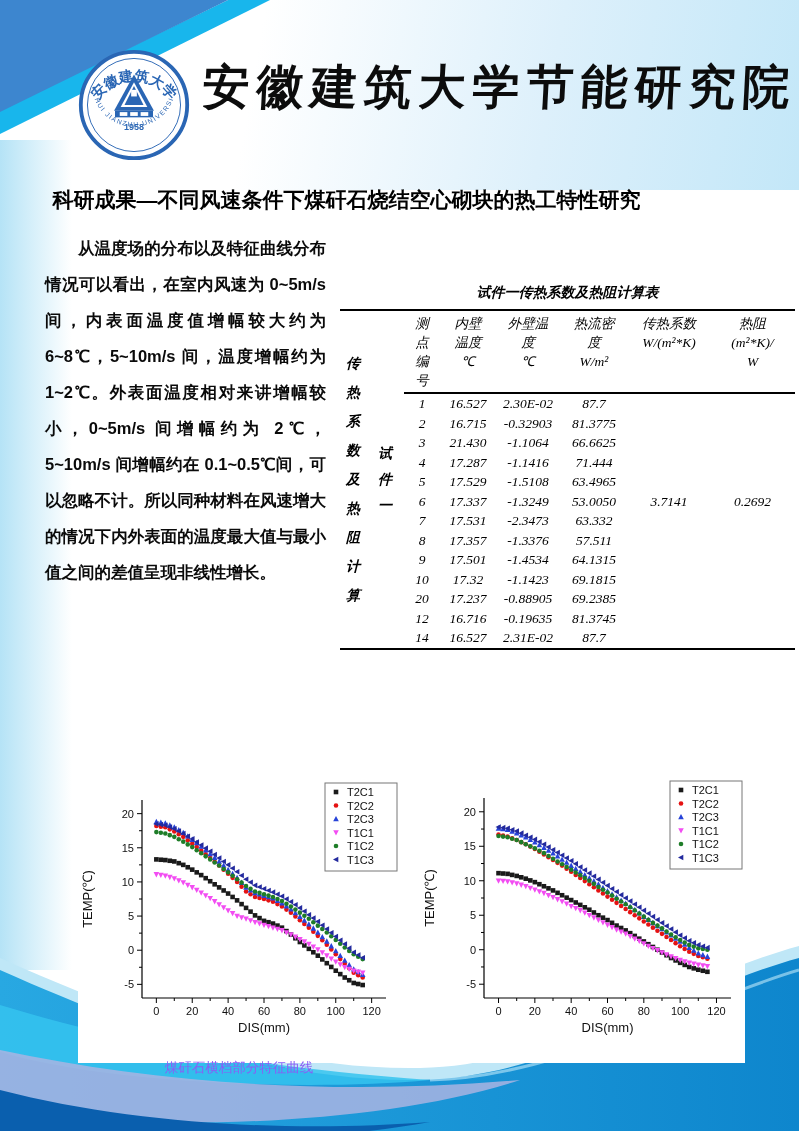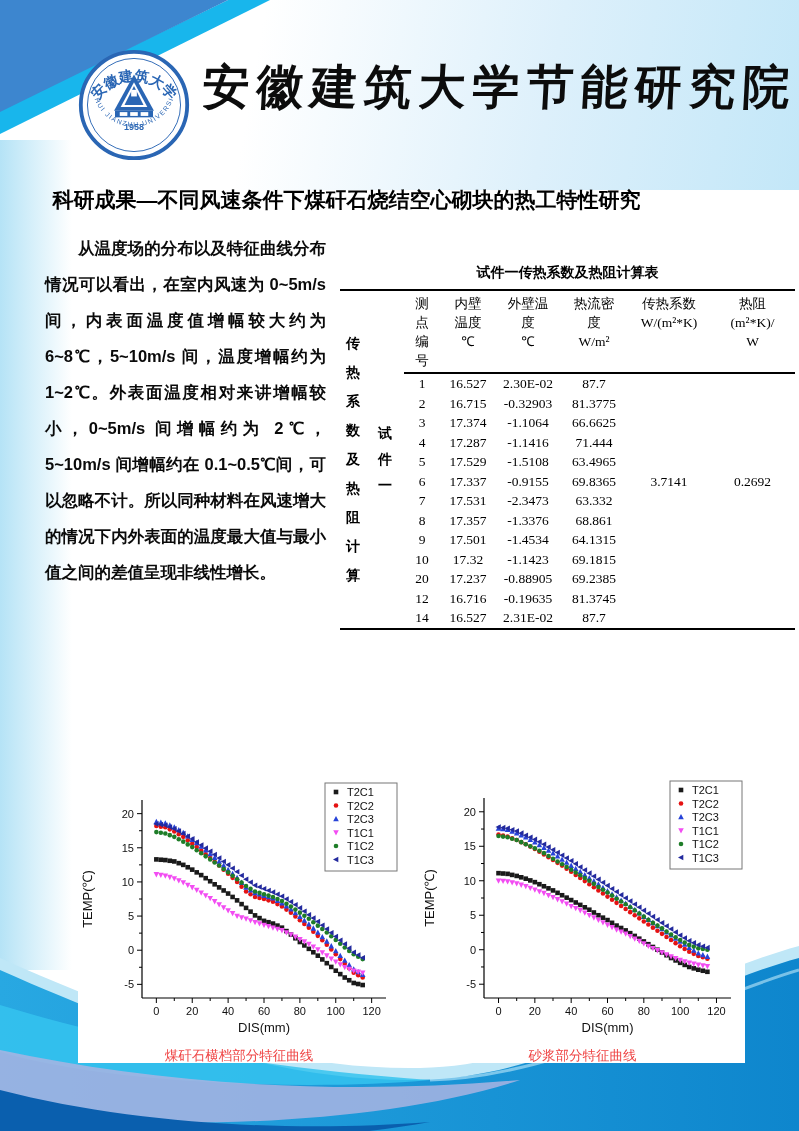--- a/index.html
+++ b/index.html
@@ -42,22 +42,22 @@
     font-size:21px;font-weight:bold;color:#000;
   }
   
   .content{
     position:absolute;left:45px;top:230px;width:750px;
     font-size:16.5px;font-weight:bold;color:#0a0a0a;
     line-height:36px;text-align:justify;
   }
   .content p{margin:0;text-indent:2em;}
   .float-table{
-    float:right;width:455px;margin:34px 0 22px 14px;
-    font-weight:normal;line-height:normal;text-align:center;
+    float:right;width:455px;margin:54px 0 22px 14px;
+    font-weight:normal;line-height:normal;text-align:center;font-style:italic;
   }
   .table-title{font-size:14px;font-weight:bold;color:#000;margin-bottom:7px;}
   .table-wrap{
     position:relative;border-top:2.5px solid #000;border-bottom:2.5px solid #000;
     padding-left:64px;
   }
   .side-label,.group-label{
     position:absolute;top:0;bottom:0;display:flex;align-items:center;
     font-size:14px;font-weight:bold;color:#000;white-space:pre-line;
   }
@@ -67,21 +67,21 @@
   table.heat th{
     font-weight:normal;vertical-align:top;padding:3px 0 2px 0;
     border-bottom:2px solid #000;white-space:pre-line;line-height:19px;font-size:13.5px;
   }
   table.heat td{height:19.5px;line-height:19.5px;padding:0;text-align:center;}
   
   .chart-panel{position:absolute;background:#ffffff;}
   .chart-panel.left{left:78px;top:782px;width:322px;height:281px;}
   .chart-panel.right{left:420px;top:780px;width:325px;height:283px;}
   .chart-caption{
-    text-align:center;font-size:13.5px;color:#ef4444;margin-top:7px;
+    text-align:center;font-size:13.5px;color:#8b5cf6;margin-top:19px;
   }
   svg text{font-family:"Liberation Sans",sans-serif;}
 </style>
 </head>
 <body>
 
 <div class="bg-top"></div>
 <div class="bg-left"></div>
 <div class="diag-cyan"></div>
 <div class="diag-blue"></div>
@@ -191,21 +191,21 @@
             <tr>
               <td>2</td>
               <td>16.715</td>
               <td>-0.32903</td>
               <td>81.3775</td>
               <td></td>
               <td></td>
             </tr>
             <tr>
               <td>3</td>
-              <td>17.374</td>
+              <td>21.430</td>
               <td>-1.1064</td>
               <td>66.6625</td>
               <td></td>
               <td></td>
             </tr>
             <tr>
               <td>4</td>
               <td>17.287</td>
               <td>-1.1416</td>
               <td>71.444</td>
@@ -216,38 +216,38 @@
               <td>5</td>
               <td>17.529</td>
               <td>-1.5108</td>
               <td>63.4965</td>
               <td></td>
               <td></td>
             </tr>
             <tr>
               <td>6</td>
               <td>17.337</td>
-              <td>-0.9155</td>
-              <td>69.8365</td>
+              <td>-1.3249</td>
+              <td>53.0050</td>
               <td>3.7141</td>
               <td>0.2692</td>
             </tr>
             <tr>
               <td>7</td>
               <td>17.531</td>
               <td>-2.3473</td>
               <td>63.332</td>
               <td></td>
               <td></td>
             </tr>
             <tr>
               <td>8</td>
               <td>17.357</td>
               <td>-1.3376</td>
-              <td>68.861</td>
+              <td>57.511</td>
               <td></td>
               <td></td>
             </tr>
             <tr>
               <td>9</td>
               <td>17.501</td>
               <td>-1.4534</td>
               <td>64.1315</td>
               <td></td>
               <td></td>
@@ -964,14 +964,13 @@
       <text x="272" y="27.5" font-size="11" fill="#111">T2C2</text>
       <path d="M261,34 L263.8,39.3 L258.2,39.3 Z" fill="#2743d8"></path>
       <text x="272" y="41" font-size="11" fill="#111">T2C3</text>
       <path d="M261,53.5 L263.8,48.2 L258.2,48.2 Z" fill="#f24df2"></path>
       <text x="272" y="54.5" font-size="11" fill="#111">T1C1</text>
       <circle cx="261" cy="64" r="2.3" fill="#1e7d28"></circle>
       <text x="272" y="68" font-size="11" fill="#111">T1C2</text>
       <path d="M258,77.5 L263.3,74.7 L263.3,80.3 Z" fill="#232a9e"></path>
       <text x="272" y="81.5" font-size="11" fill="#111">T1C3</text>
     </svg>
-  <div class="chart-caption">砂浆部分特征曲线</div>
 </div>
 
 </body></html>

